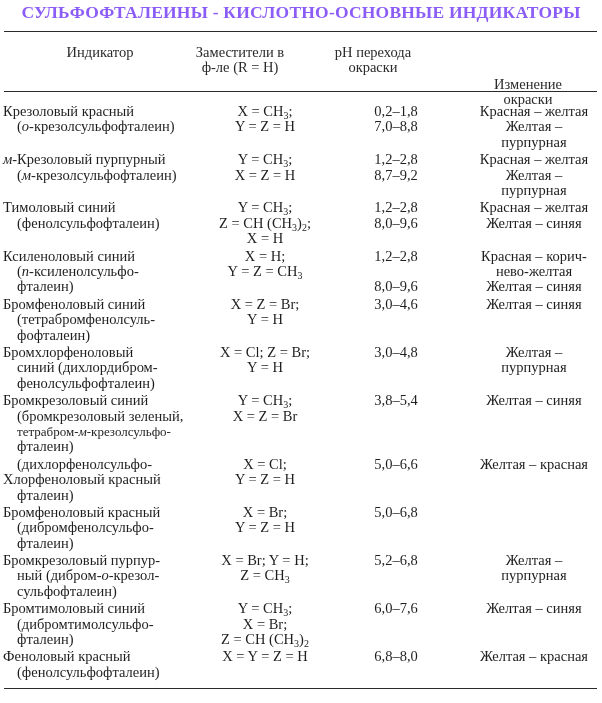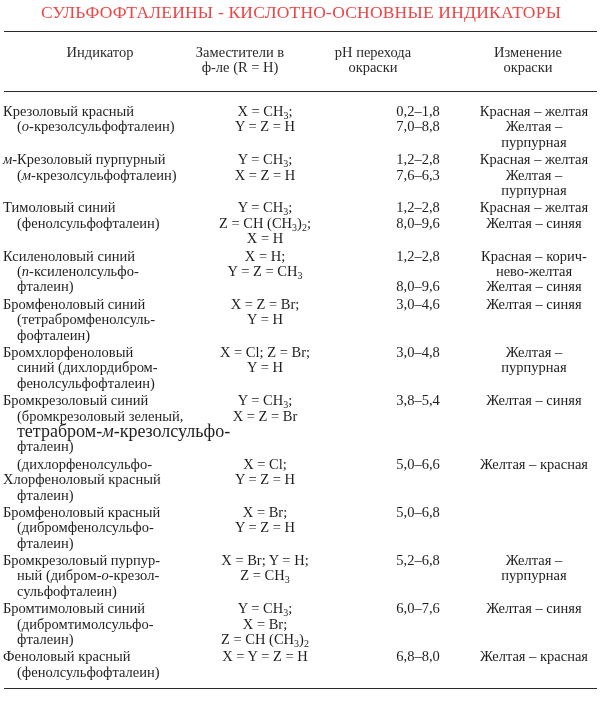--- a/index.html
+++ b/index.html
@@ -3,42 +3,42 @@
 <meta charset="utf-8">
 <style>
   html, body { margin: 0; padding: 0; background: #ffffff; }
   body {
     width: 602px; height: 703px; overflow: hidden; position: relative;
     font-family: "Liberation Serif", "DejaVu Serif", serif;
     color: #1e1e1e;
   }
   .title {
     position: absolute; top: 2px; left: 0; width: 602px; text-align: center;
-    font-size: 17.5px; font-weight: normal; letter-spacing: 0.2px;
-    color: #ef4444;
+    font-size: 17.5px; font-weight: bold; letter-spacing: 0.2px;
+    color: #8b5cf6;
   }
   .rule { position: absolute; left: 4px; width: 593px; height: 0; border-top: 1.6px solid #2a2a2a; }
   .rule.top { top: 31px; }
   .rule.mid { top: 91px; }
   .rule.bottom { top: 688px; }
   .hdr { position: absolute; top: 44px; font-size: 14.5px; line-height: 16px; text-align: center; color: #2a2a2a; font-family: Liberation Serif, serif; }
   .hdr.c1 { left: 30px; width: 140px; }
   .hdr.c2 { left: 190px; width: 100px; }
   .hdr.c3 { left: 326px; width: 94px; }
-  .hdr.c4 { left: 468px; width: 120px; }
+  .hdr.c4 { left: 468px; width: 120px; margin-top: 32px; }
   .rows { position: absolute; top: 104px; left: 0; width: 602px; }
   .row { position: relative; font-size: 14.5px; line-height: 15.4px; }
   .cell { position: absolute; top: 0; }
   .c-name { left: 3px; width: 200px; }
   .c-name .line { white-space: nowrap; }
   .c-name .indent { padding-left: 14px; }
-  .c-name .small { font-size: 18px; }
+  .c-name .small { font-size: 13px; }
   .c-sub { left: 190px; width: 150px; text-align: center; }
   .c-sub .line { white-space: nowrap; }
-  .c-ph { left: 373px; width: 90px; text-align: center; }
+  .c-ph { left: 351px; width: 90px; text-align: center; }
   .c-col { left: 468px; width: 132px; text-align: center; }
   .line { display: block; height: 15.4px; }
   sub { font-size: 10px; vertical-align: -3px; line-height: 0; }
 </style>
 </head>
 <body>
 
 <div class="title">СУЛЬФОФТАЛЕИНЫ - КИСЛОТНО-ОСНОВНЫЕ ИНДИКАТОРЫ</div>
 <div class="rule top"></div>
 
@@ -84,21 +84,21 @@
       <div class="cell c-name">
         <span class="line"><i>м</i>-Крезоловый пурпурный</span>
         <span class="line indent">(<i>м</i>-крезолсульфофталеин)</span>
       </div>
       <div class="cell c-sub">
         <span class="line">Y = CH<sub>3</sub>;</span>
         <span class="line">X = Z = H</span>
       </div>
       <div class="cell c-ph">
         <span class="line">1,2–2,8</span>
-        <span class="line">7,6–6,3</span>
+        <span class="line">8,7–9,2</span>
       </div>
       <div class="cell c-col">
         <span class="line">Красная – желтая</span>
         <span class="line">Желтая –</span>
         <span class="line">пурпурная</span>
       </div>
     </div>
     <div class="row" style="height: 48.2px;">
       <div class="cell c-name">
         <span class="line">Тимоловый синий</span>

